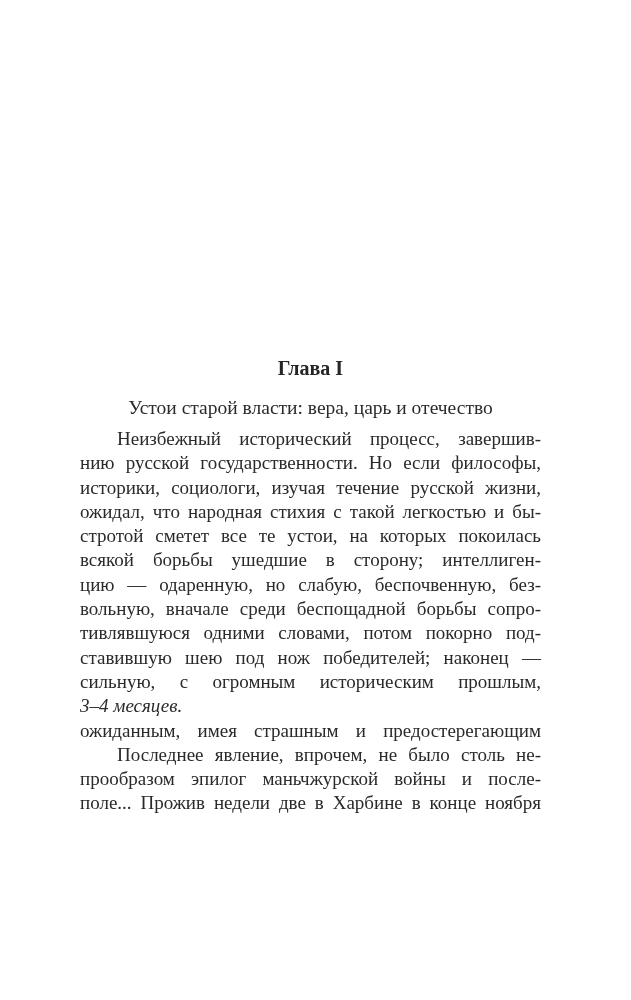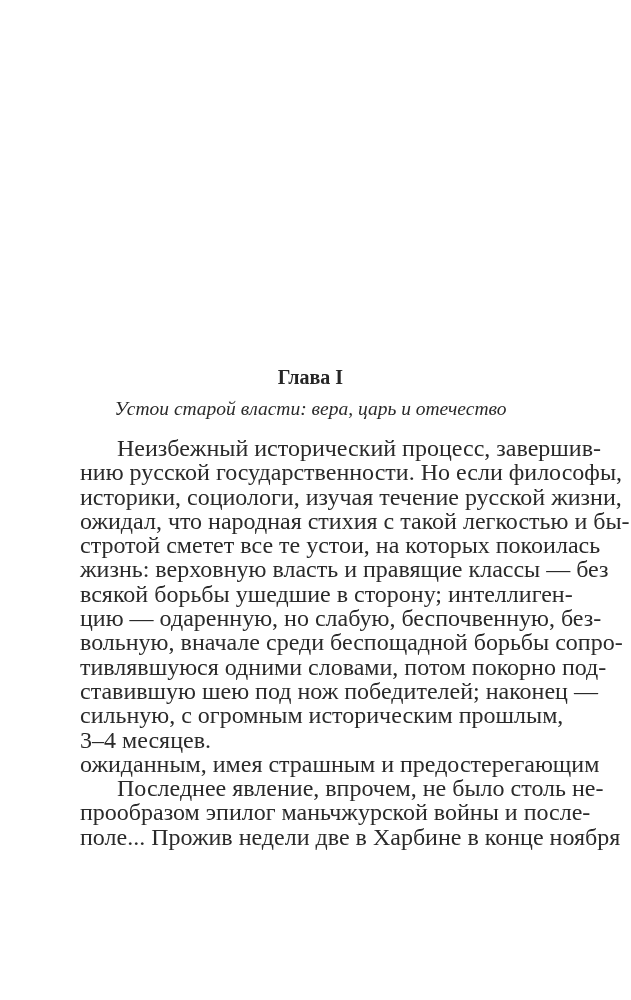--- a/index.html
+++ b/index.html
@@ -11,81 +11,79 @@
       width: 631px;
       height: 1000px;
       position: relative;
       overflow: hidden;
       font-family: "Liberation Serif", "DejaVu Serif", serif;
       color: #2a2a2a;
     }
     .page {
       position: absolute;
       left: 80px;
-      top: 16px;
+      top: 7px;
       width: 461px;
       height: 852px;
     }
     .chapter-heading {
       position: absolute;
       top: 349px;
       left: 0;
       width: 461px;
       text-align: center;
     }
     .chapter-title {
       font-weight: bold;
       font-size: 20px;
       line-height: 24px;
       margin: 0;
       color: #262626;
     }
     .chapter-subtitle {
-      font-style: italic;
       font-size: 19.5px;
       line-height: 24px;
-      margin: 8px;
+      margin: 16px;
       white-space: nowrap;
       color: #2a2a2a;
     }
     .body-text {
       position: absolute;
       top: 420px;
       left: 0;
       width: 461px;
-      font-size: 24px;
+      font-size: 19px;
       line-height: 24.3px;
     }
     .line {
       display: block;
       text-align: justify;
       text-align-last: justify;
       white-space: nowrap;
       height: 24.3px;
     }
     .line.indent { padding-left: 37px; }
-    .line.last { text-align-last: left; }
+    .line.last { text-align-last: left; font-style: italic; }
   </style>
 </head>
 <body>
 
 <div class="page">
   <div class="chapter-heading">
     <p class="chapter-title">Глава I</p>
     <p class="chapter-subtitle">Устои старой власти: вера, царь и отечество</p>
   </div>
 
   <div class="body-text">
     <div>
       <span class="line indent">Неизбежный исторический процесс, завершив-</span>
       <span class="line">нию русской государственности. Но если философы,</span>
       <span class="line">историки, социологи, изучая течение русской жизни,</span>
       <span class="line">ожидал, что народная стихия с такой легкостью и бы-</span>
       <span class="line">стротой сметет все те устои, на которых покоилась</span>
-      <span class="line">жизнь: верховную власть и правящие классы — без</span>
       <span class="line">всякой борьбы ушедшие в сторону; интеллиген-</span>
       <span class="line">цию — одаренную, но слабую, беспочвенную, без-</span>
       <span class="line">вольную, вначале среди беспощадной борьбы сопро-</span>
       <span class="line">тивлявшуюся одними словами, потом покорно под-</span>
       <span class="line">ставившую шею под нож победителей; наконец —</span>
       <span class="line">сильную, с огромным историческим прошлым,</span>
       <span class="line last">3–4 месяцев.</span>
     </div>
     <div>
       <span class="line">ожиданным, имея страшным и предостерегающим</span>

